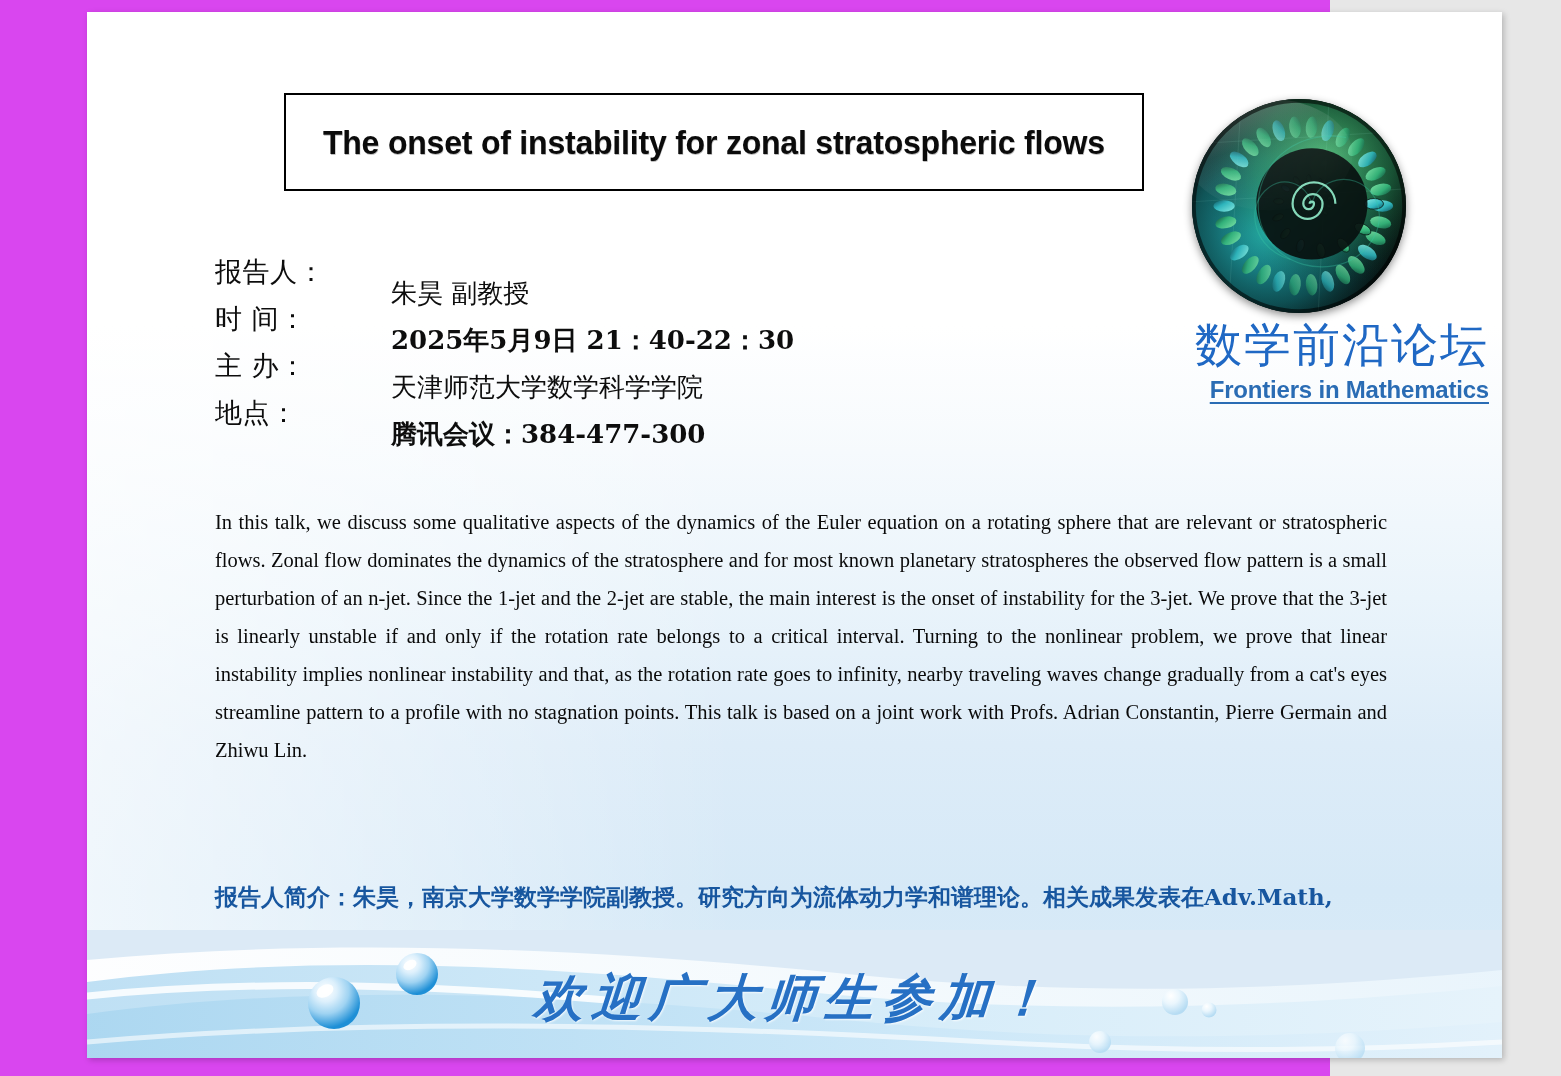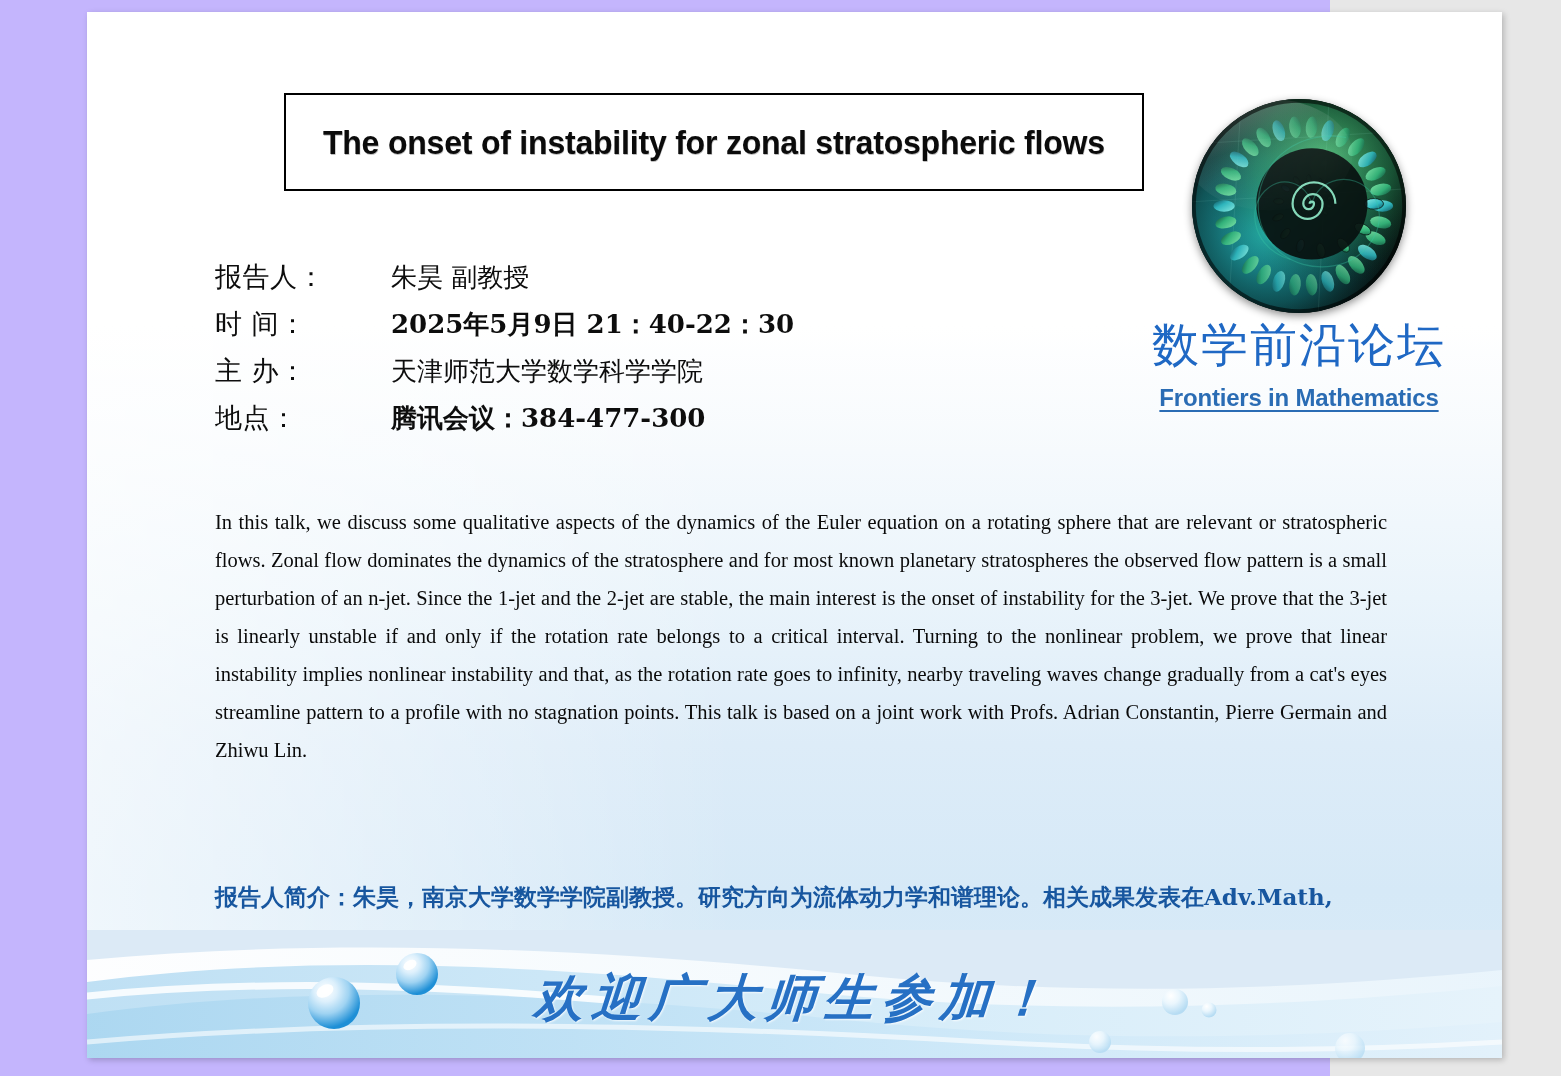--- a/index.html
+++ b/index.html
@@ -10,21 +10,21 @@
     width: 1561px;
     height: 1076px;
     overflow: hidden;
     font-family: "Liberation Sans", sans-serif;
   }
 
   #canvas {
     position: relative;
     width: 1330px;
     height: 1076px;
-    background: #c4b5fd;
+    background: #d946ef;
   }
 
   
   #slide {
     position: absolute;
     left: 87px;
     top: 12px;
     width: 1415px;
     height: 1046px;
     overflow: hidden;
@@ -75,21 +75,21 @@
 
   
   #info {
     position: absolute;
     left: 128px;
     top: 236px;
     width: 700px;
   }
   .info-row {
     display: flex;
-    align-items: flex-end;
+    align-items: center;
     height: 47px;
   }
   .info-label {
     width: 176px;
     font-family: "DejaVu Serif", "Liberation Serif", serif;
     font-size: 27px;
     color: #0d0d0d;
     letter-spacing: 0.5px;
     white-space: nowrap;
   }
@@ -101,21 +101,21 @@
     margin-top: 44px;
   }
   .info-value.bold { font-weight: bold; }
 
   
   #logo-block {
     position: absolute;
     left: 1022px;
     top: 72px;
     width: 380px;
-    text-align: center;
+    text-align: right;
   }
   #logo-mark {
     position: relative;
     width: 214px;
     height: 214px;
     margin: 15px auto 6px auto;
     border-radius: 50%;
     overflow: hidden;
     background: #0a1210;
     box-shadow: 0 3px 9px rgba(0,0,0,0.45),
@@ -133,21 +133,21 @@
     white-space: nowrap;
   }
   #logo-en {
     font-family: "Liberation Sans Narrow", "Liberation Sans", sans-serif;
     font-size: 24px;
     font-weight: bold;
     color: #2a6cb4;
     text-decoration: underline;
     text-underline-offset: 4px;
     letter-spacing: -0.2px;
-    margin-top: 12px;
+    margin-top: 4px;
     white-space: nowrap;
   }
 
   
   #abstract {
     position: absolute;
     left: 128px;
     top: 491px;
     width: 1172px;
     font-family: "Liberation Serif", "DejaVu Serif", serif;

